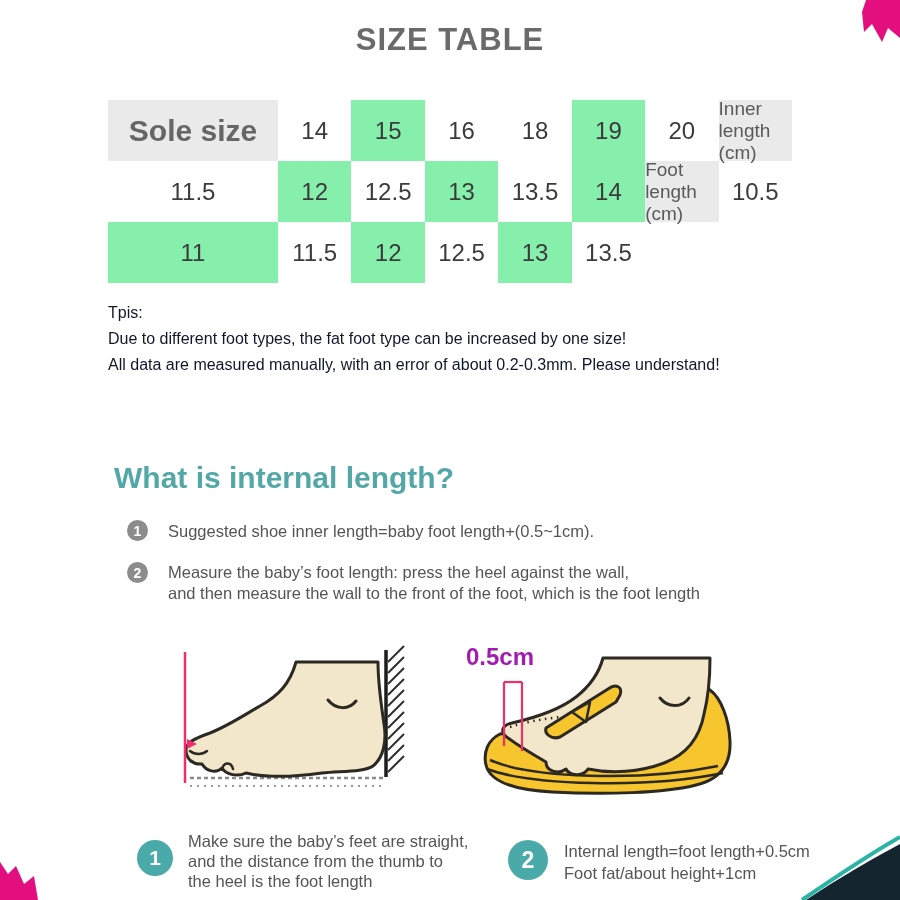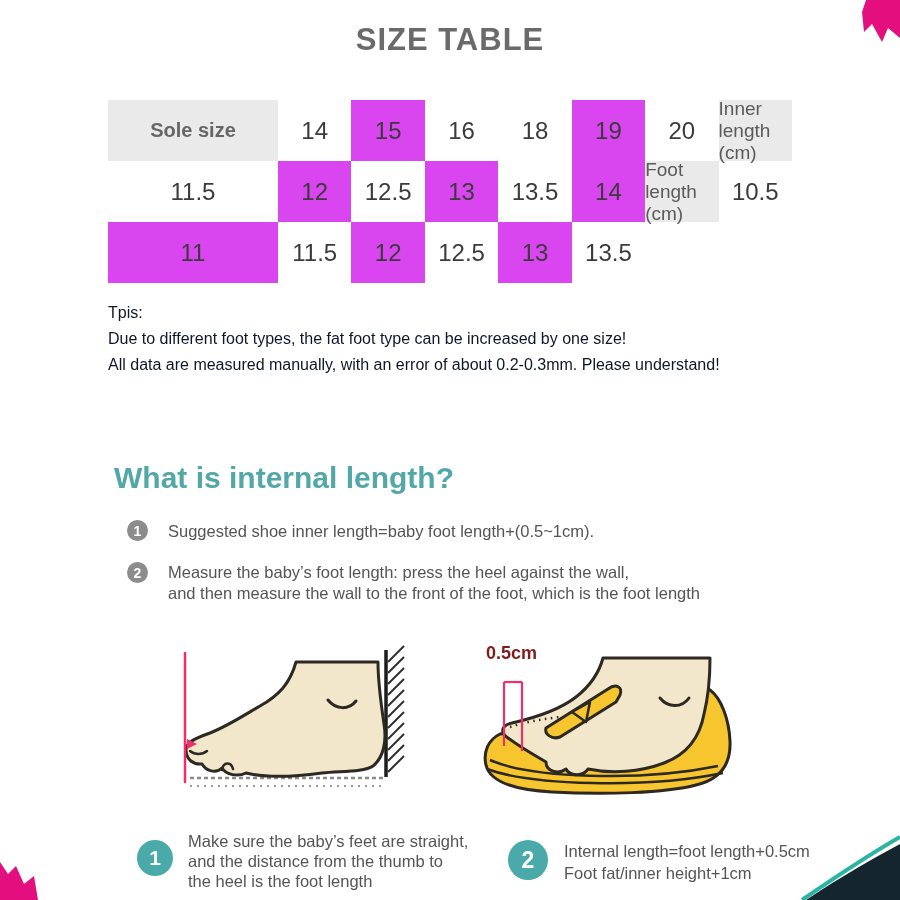--- a/index.html
+++ b/index.html
@@ -9,38 +9,38 @@
   
   .page-title{position:absolute;top:22px;left:0;width:900px;text-align:center;
               font-size:31px;font-weight:700;color:#6a6a6a;letter-spacing:1px;}
 
   
   .size-table{position:absolute;left:108px;top:100px;width:684px;height:183px;
               display:grid;grid-template-columns:170px repeat(7,1fr);
               grid-template-rows:repeat(3,61px);}
   .cell{display:flex;align-items:center;justify-content:center;}
   .c-lbl{background:#eaeaea;color:#5a5a5a;font-size:19px;}
-  .c-lbl.first{font-size:20px;font-weight:700;color:#666;}
+  .c-lbl.first{font-size:30px;font-weight:700;color:#666;}
   .c-num{font-size:24px;color:#3b3b3b;}
-  .c-shade{background:#d946ef;}
+  .c-shade{background:#86efac;}
 
   
   .tips{position:absolute;left:108px;top:300px;color:#0f172a;font-size:16px;line-height:26px;}
 
   
   .sec-heading{position:absolute;left:114px;top:461px;font-size:30px;font-weight:700;color:#52a8a6;}
 
   
   .badge{position:absolute;width:21px;height:21px;border-radius:50%;background:#8c8c8c;
          color:#fff;font-size:14px;font-weight:700;display:flex;align-items:center;justify-content:center;}
   .item-text{position:absolute;color:#555;font-size:16.5px;line-height:21px;}
 
   
   .diag{position:absolute;}
-  .measure-label{position:absolute;left:486px;top:643px;font-size:18px;font-weight:700;color:#7f1d1d;}
+  .measure-label{position:absolute;left:466px;top:643px;font-size:24px;font-weight:700;color:#a21caf;}
 
   
   .note-badge{position:absolute;border-radius:50%;background:#4aa9a9;color:#fff;font-weight:700;
               display:flex;align-items:center;justify-content:center;}
   .note-text{position:absolute;color:#555;font-size:16.5px;line-height:20px;}
 
   .corner{position:absolute;}
 </style>
 </head>
 <body>
@@ -157,21 +157,21 @@
   <div class="note-badge" style="left:137px;top:840px;width:36px;height:36px;font-size:21px;">1</div>
   <div class="note-text" style="left:188px;top:831px;">
     <div>Make sure the baby’s feet are straight,</div>
     <div>and the distance from the thumb to</div>
     <div>the heel is the foot length</div>
   </div>
 
   <div class="note-badge" style="left:508px;top:840px;width:40px;height:40px;font-size:23px;">2</div>
   <div class="note-text" style="left:564px;top:840px;line-height:22px;">
     <div>Internal length=foot length+0.5cm</div>
-    <div>Foot fat/inner height+1cm</div>
+    <div>Foot fat/about height+1cm</div>
   </div>
 
   <svg class="corner" style="right:0;top:0;" width="62" height="62" viewBox="0 0 62 62">
     <polygon points="28,0 62,0 62,38 50,28 44,42 34,24 26,32 24,12" fill="#e40f7e"></polygon>
   </svg>
   <svg class="corner" style="left:0;bottom:0;" width="62" height="62" viewBox="0 0 62 62">
     <polygon points="0,24 8,36 16,28 24,46 34,38 38,62 0,62" fill="#e40f7e"></polygon>
   </svg>
   <svg class="corner" style="right:0;bottom:0;" width="108" height="68" viewBox="0 0 108 68">
     <path d="M108,12 C82,26 50,44 14,68 L108,68 Z" fill="#152530"></path>

